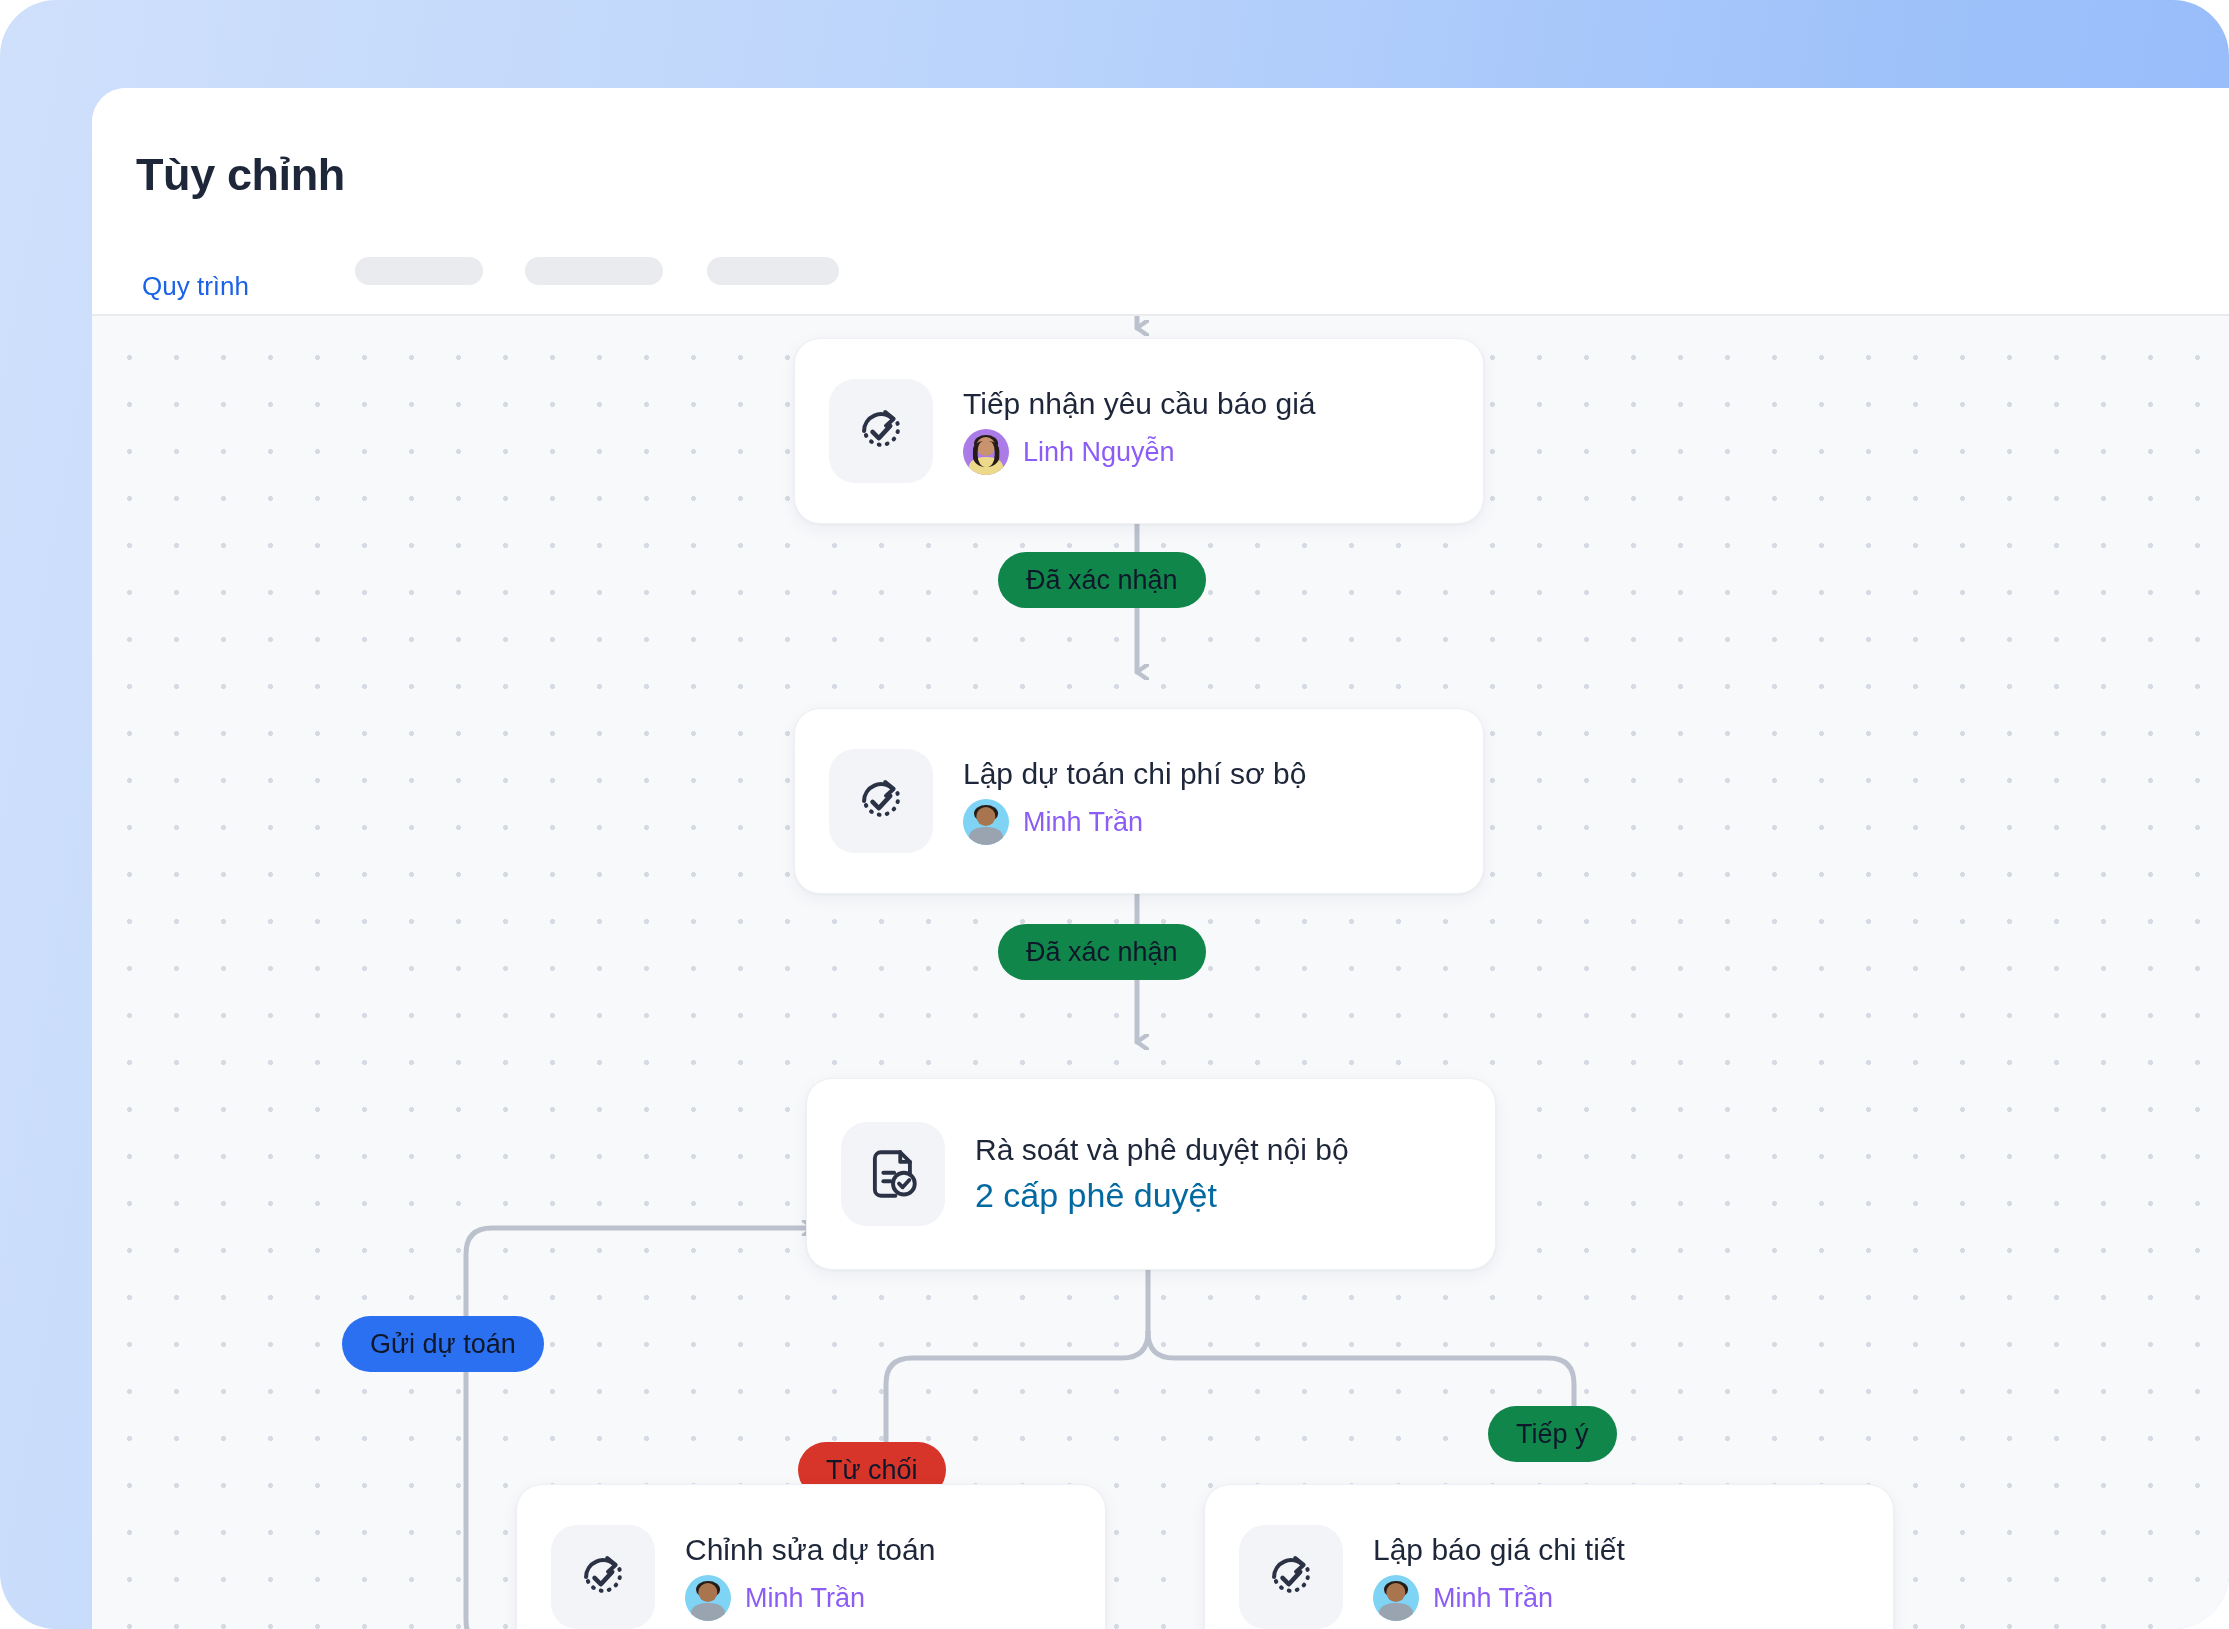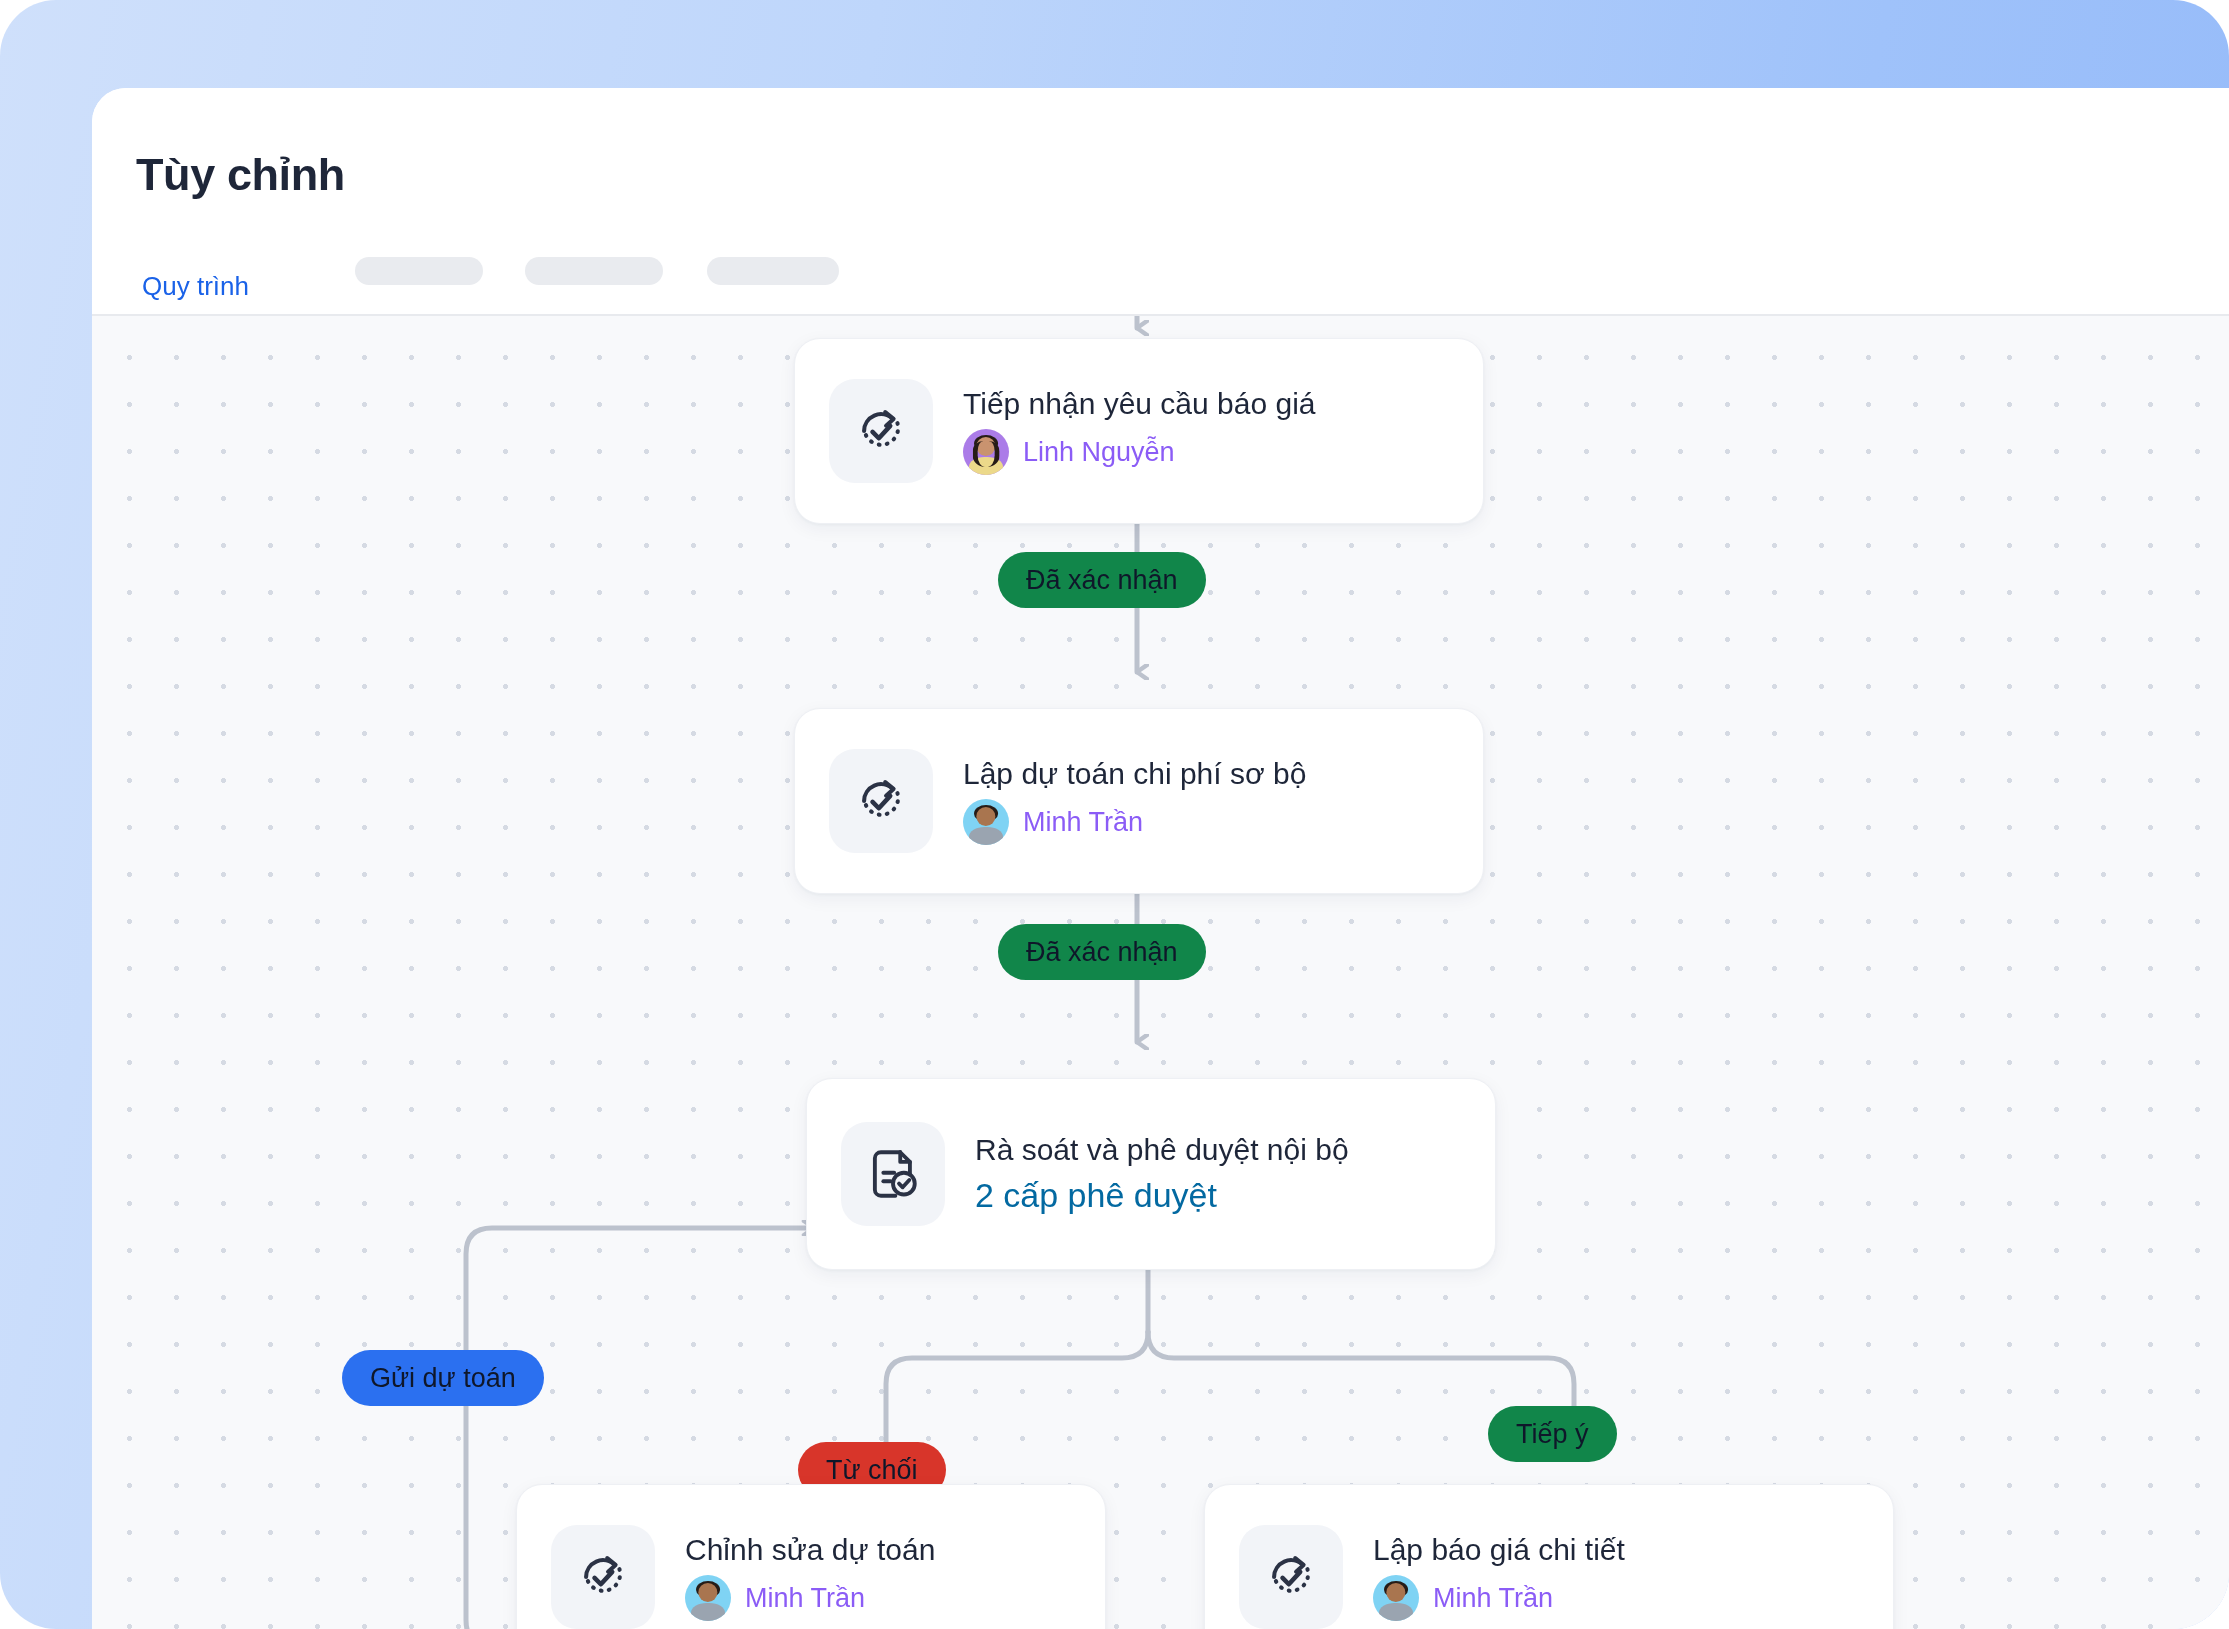--- a/index.html
+++ b/index.html
@@ -355,21 +355,21 @@
             <circle cx="33" cy="32" r="9" fill="none" stroke="#2b3245" stroke-width="3.2"></circle>
             <path d="M29 32 L32 35 L37.5 29" fill="none" stroke="#2b3245" stroke-width="3.2" stroke-linecap="round" stroke-linejoin="round"></path>
           </svg>
         </div>
         <div class="node-body">
           <div class="node-title">Rà soát và phê duyệt nội bộ</div>
           <div class="node-subline">2 cấp phê duyệt</div>
         </div>
       </div>
 
-      <div class="edge-badge badge-blue" style="left:250px; top:1000px;margin-top:34px;">Gửi dự toán</div>
+      <div class="edge-badge badge-blue" style="left:250px; top:1000px;">Gửi dự toán</div>
 
       <div class="edge-badge badge-red" style="left:706px; top:1090px;">Từ chối</div>
 
       <div class="edge-badge badge-green" style="left:1396px; top:1090px;">Tiếp ý</div>
 
       <div class="node-card" style="left:424px; top:1168px; width:590px; height:186px;">
         <div class="node-icon-box">
           <svg class="node-icon-svg" width="58" height="58" viewBox="0 0 48 48" aria-hidden="true">
             <path d="M10 24 A14 14 0 0 1 33.5 13.8" fill="none" stroke="#2b3245" stroke-width="3.4" stroke-linecap="round"></path>
             <path d="M27.5 8.4 L34.4 14 L28.2 19.6" fill="none" stroke="#2b3245" stroke-width="3.4" stroke-linecap="round" stroke-linejoin="round"></path>

